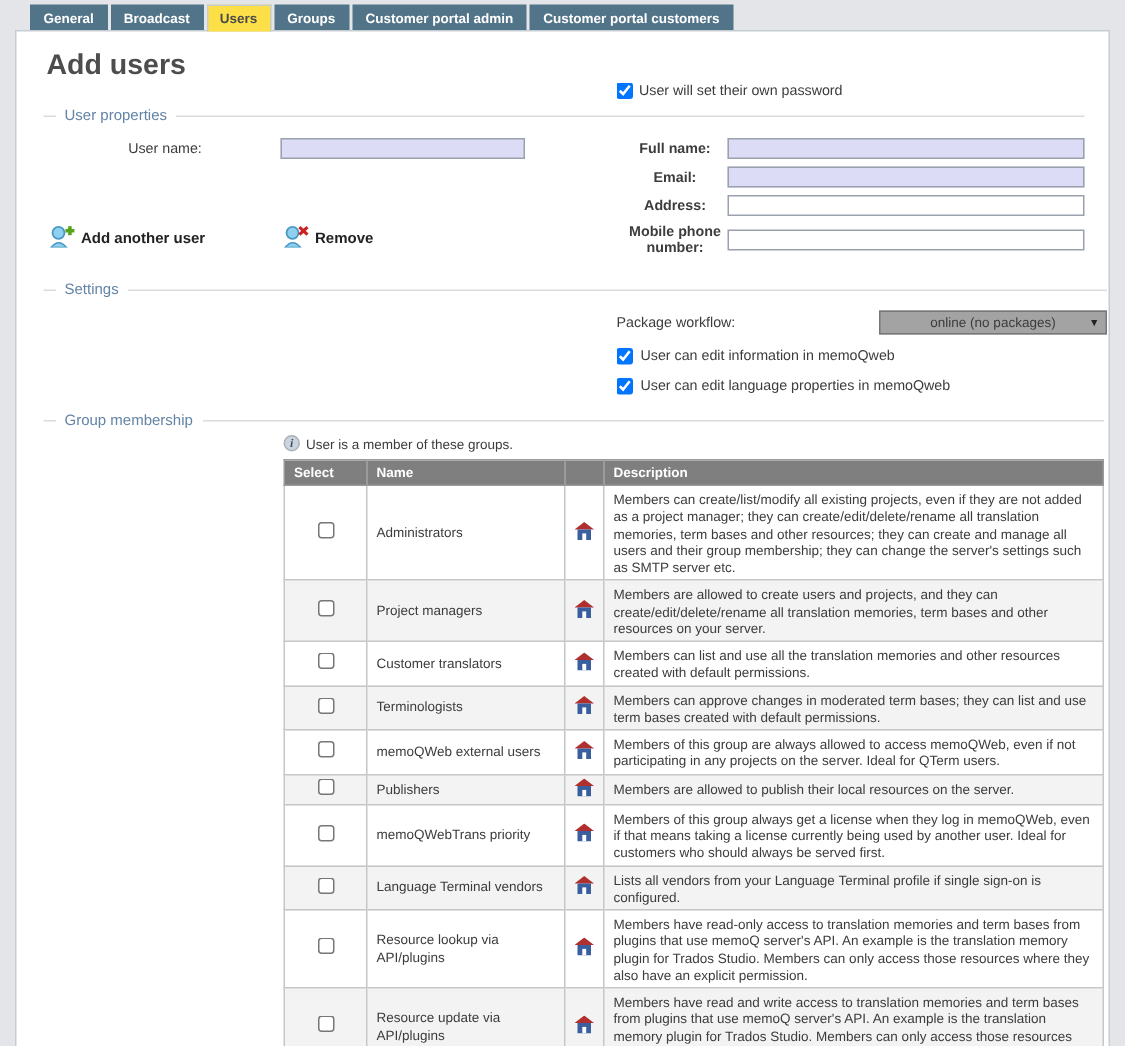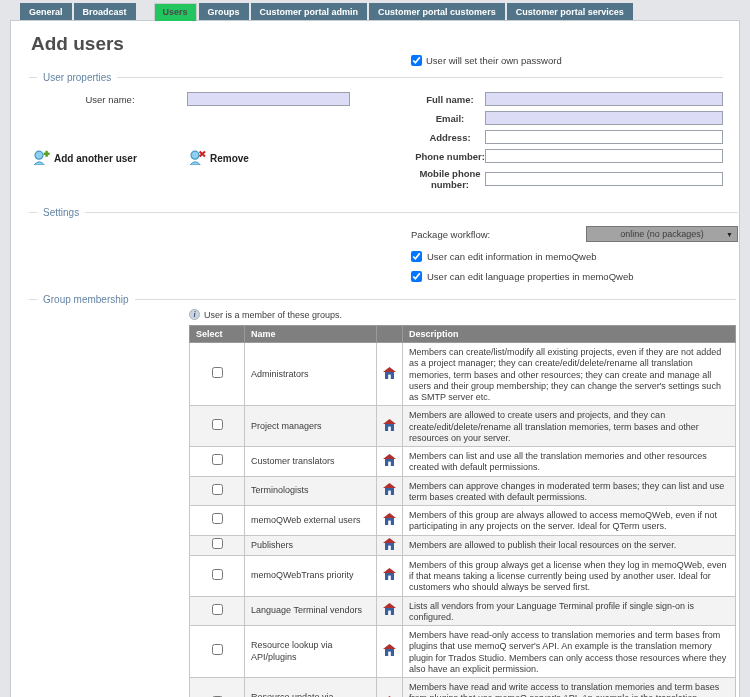--- a/index.html
+++ b/index.html
@@ -2,21 +2,21 @@
 <html><head>
 <meta charset="utf-8">
 <style>
   * { box-sizing: border-box; }
   body { margin:0; width:750px; background:#e3e5e8; font-family:"Liberation Sans",sans-serif; color:#3c3c3c; }
   .page { width:750px; min-height:697px; display:flex; flex-direction:column; }
 
   
   .tabbar { display:flex; gap:2px; margin:0 10px; padding:3px 0 0 10px; position:relative; z-index:3; }
   .tab { background:#527488; color:#fff; font-size:9px; font-weight:bold; padding:4px 9px 3px; cursor:pointer; white-space:nowrap; }
-  .tab.active { background:#22c55e; color:#4a4a4a; border:1px solid #c5cdd3; border-bottom:none; padding:3px 8px 4px; margin-bottom:-1px;margin-left:16px; }
+  .tab.active { background:#fde047; color:#4a4a4a; border:1px solid #c5cdd3; border-bottom:none; padding:3px 8px 4px; margin-bottom:-1px; }
 
   
   .panel { background:#fff; border:1px solid #c5cdd3; margin:0 10px; padding:4px 0 12px; }
   h1 { font-size:19px; color:#4d4d4d; margin:8px 0 0 20px; }
   .pwline { margin:0 0 2px 400px; font-size:9.5px; display:flex; align-items:center; gap:4px; }
   input[type=checkbox] { width:11px; height:11px; margin:0; }
 
   fieldset { border:none; border-top:1px solid #dcdcdc; margin:6px 16px 0 18px; padding:2px 0 6px; }
   legend { color:#6384a6; font-size:10px; padding:0 6px; margin-left:8px; }
 
@@ -61,21 +61,20 @@
 <body>
 
 <div class="page">
   <div class="tabbar" id="tabbar">
       <div class="tab">General</div>
       <div class="tab">Broadcast</div>
       <div class="tab active">Users</div>
       <div class="tab">Groups</div>
       <div class="tab">Customer portal admin</div>
       <div class="tab">Customer portal customers</div>
-      <div class="tab">Customer portal services</div>
     </div>
 
   <div class="panel">
     <h1>Add users</h1>
 
     <label class="pwline">
       <input type="checkbox" checked="" style="">
       <span>User will set their own password</span>
     </label>
 
@@ -115,24 +114,20 @@
             <div class="frow">
               <label>Full name:</label>
               <input class="txt lav" style="">
             </div>
             <div class="frow">
               <label>Email:</label>
               <input class="txt lav" style="">
             </div>
             <div class="frow">
               <label>Address:</label>
-              <input class="txt" style="">
-            </div>
-            <div class="frow">
-              <label>Phone number:</label>
               <input class="txt" style="">
             </div>
             <div class="frow">
               <label>Mobile phone number:</label>
               <input class="txt" style="">
             </div>
           </div>
       </div>
     </fieldset>
 

